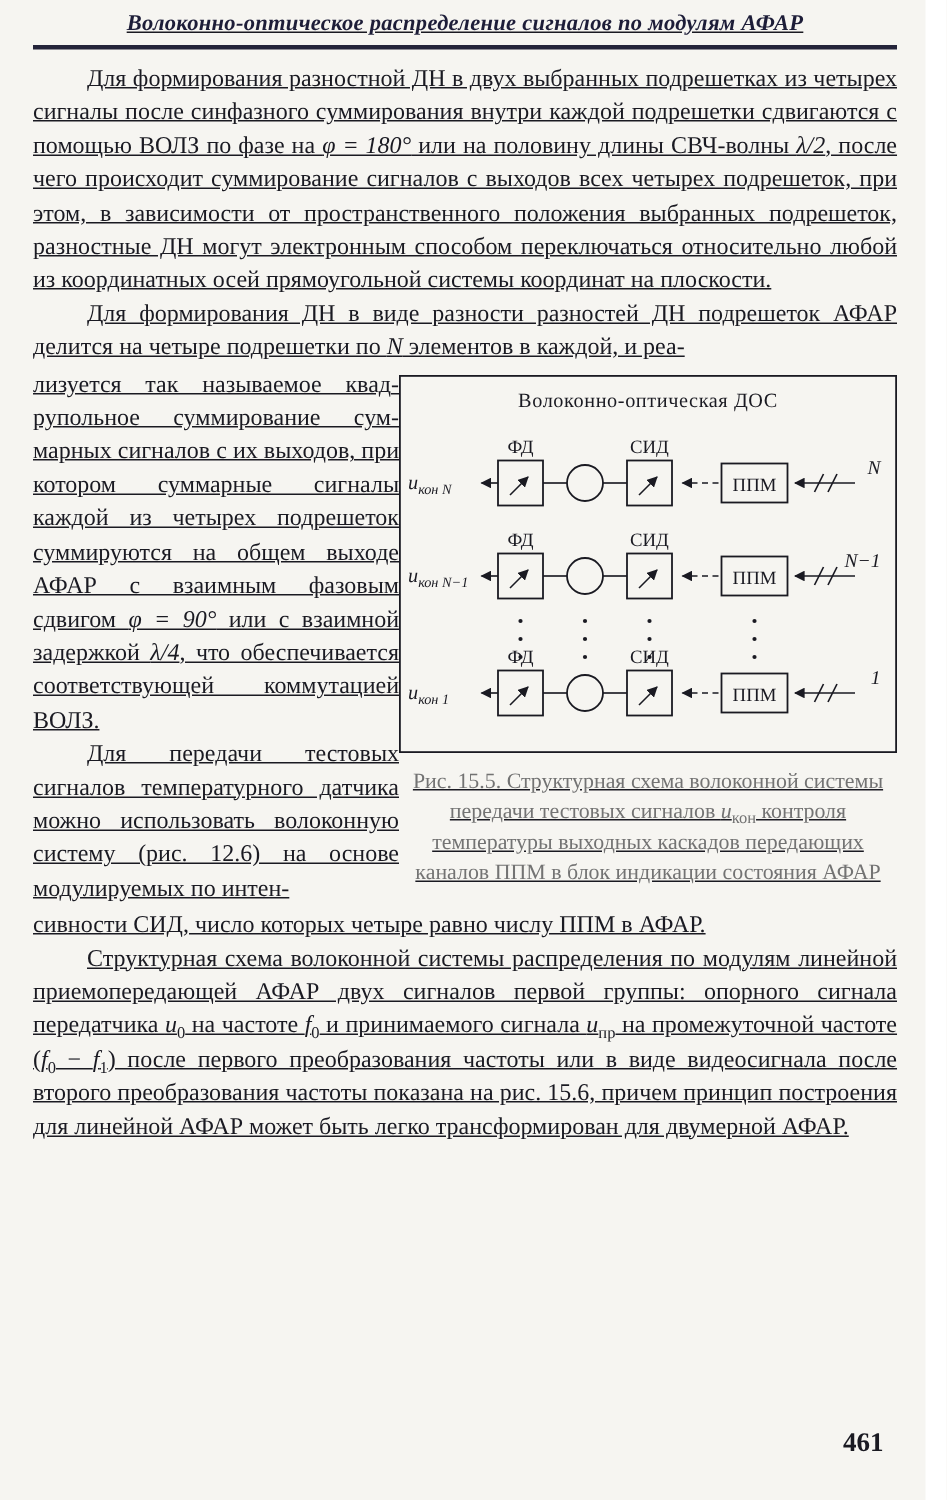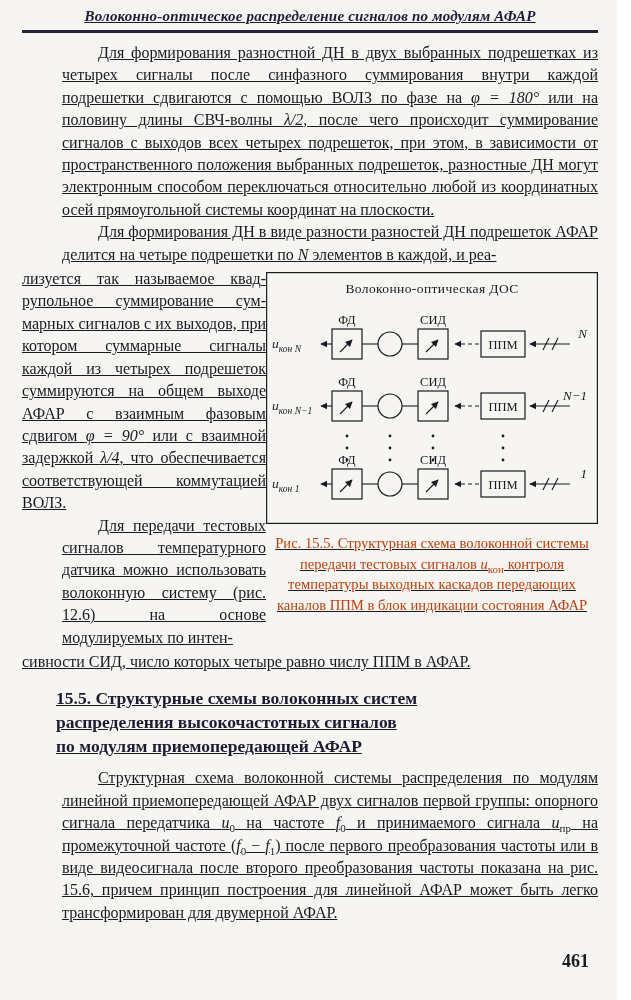--- a/index.html
+++ b/index.html
@@ -17,30 +17,30 @@
   }
   .hdr{
     text-align:center;
     font-size:15px;font-weight:bold;font-style:italic;
     color:#1d1d38;
     padding:2px 0 5px 0;
     letter-spacing:.2px;
   }
   .rule{height:3px;background:#24243a;margin-bottom:9px;}
   .para{font-size:16px;line-height:22.4px;text-align:justify;margin:0;}
-  .indent{text-indent:36px;margin-left:40px;}
+  .indent{text-indent:36px;}
   .var{font-style:italic;}
   sub.sv{font-size:11px;line-height:0;}
   .cols{display:flex;justify-content:space-between;margin-top:2px;}
   .col-left{width:257px;}
   .col-right{width:332px;}
   figure{margin:4px 0 0 0;}
   figcaption{
     font-size:14.6px;line-height:20.5px;
-    text-align:center;margin-top:9px;color:#c2410c;
+    text-align:center;margin-top:9px;color:#737373;
   }
   .fullline{margin-top:2px;}
   .h2{
     font-weight:bold;font-size:17.5px;line-height:24px;
     color:#1b1b34;margin:13px 0 9px 34px;
   }
   .pagenum{
     position:absolute;right:28px;bottom:28px;
     font-weight:bold;font-size:18px;
   }
@@ -166,23 +166,18 @@
           </g>
         </svg>
 
         <figcaption><span>Рис. 15.5. Структурная схема волоконной системы передачи тестовых сигналов </span><span class="var">u</span><sub class="sv">кон</sub><span> контроля температуры выходных каскадов передающих каналов ППМ в блок индикации состояния АФАР</span></figcaption>
       </figure>
     </div>
   </div>
 
   <p class="para fullline">сивности СИД, число которых четыре равно числу ППМ в АФАР.</p>
 
-  <div class="h2">
-    <div>15.5. Структурные схемы волоконных систем</div>
-    <div>распределения высокочастотных сигналов</div>
-    <div>по модулям приемопередающей АФАР</div>
-  </div>
 
   <p class="para indent"><span>Структурная схема волоконной системы распределения по модулям линейной приемопередающей АФАР двух сигналов первой группы: опорного сигнала передатчика </span><span class="var">u</span><sub class="sv">0</sub><span> на частоте </span><span class="var">f</span><sub class="sv">0</sub><span> и принимаемого сигна­ла </span><span class="var">u</span><sub class="sv">пр</sub><span> на промежуточной частоте (</span><span class="var">f</span><sub class="sv">0</sub><span> − </span><span class="var">f</span><sub class="sv">1</sub><span>) после первого преобразова­ния частоты или в виде видеосигнала после второго преобразования частоты показана на рис. 15.6, причем принцип построения для линейной АФАР может быть легко трансформирован для двумерной АФАР.</span></p>
 
   <div class="pagenum">461</div>
 
 </div>
 
 </body></html>

